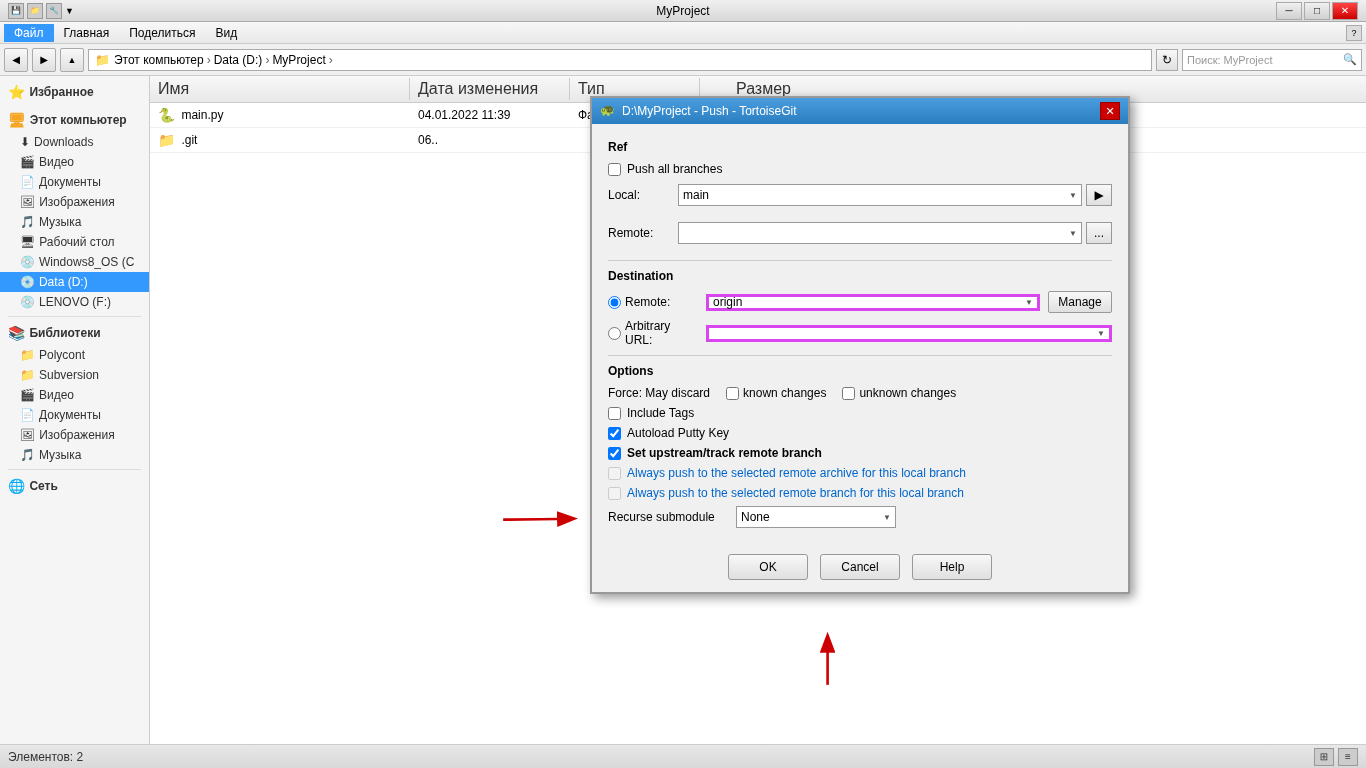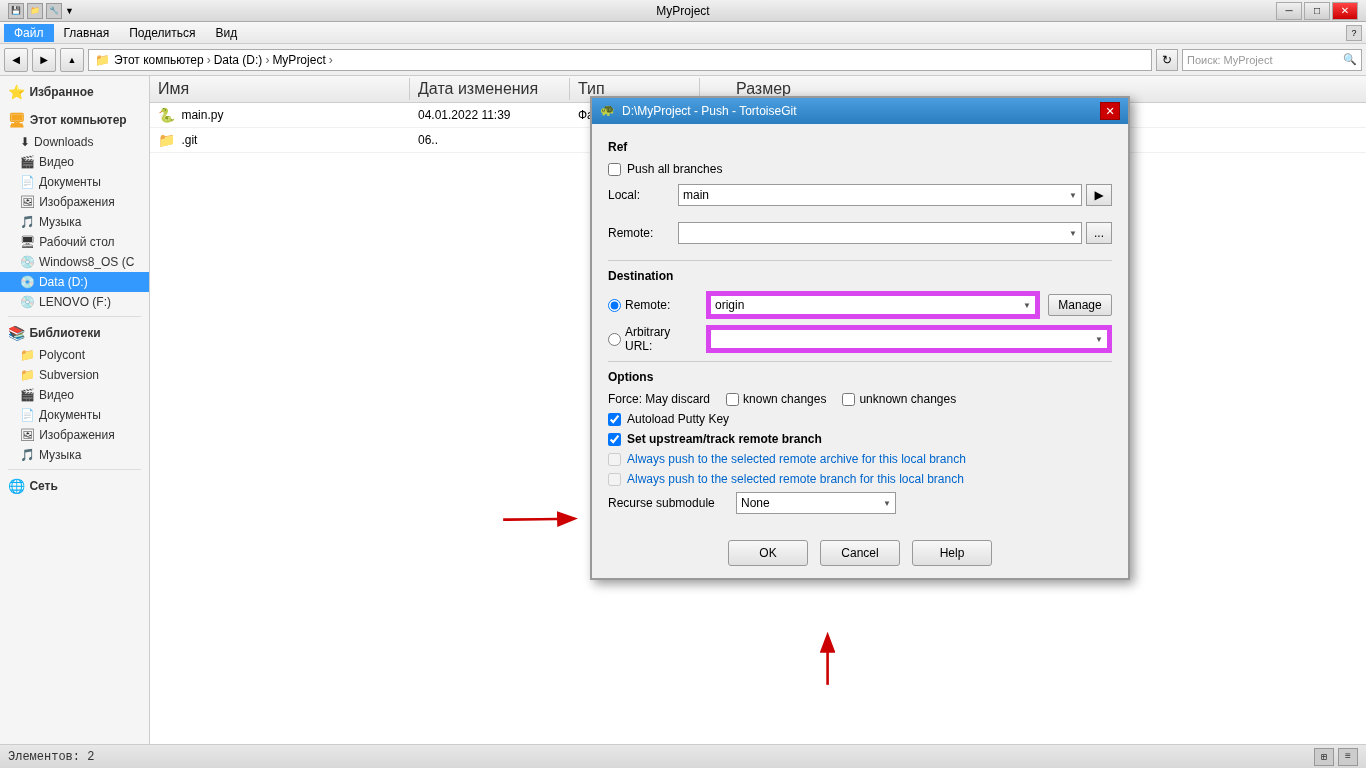--- a/index.html
+++ b/index.html
@@ -144,21 +144,20 @@
     .status-bar {
       height: 24px;
       background: linear-gradient(to bottom, #e8e8e8, #d8d8d8);
       border-top: 1px solid #ccc;
       display: flex;
       align-items: center;
       padding: 0 8px;
       font-size: 12px;
       color: #333;
       justify-content: space-between;
-      font-family: Liberation Mono, monospace;
     }
     .status-bar-right { display: flex; gap: 4px; }
     .view-btn {
       width: 20px; height: 18px; background: #ccc; border: 1px solid #999;
       font-size: 10px; display: flex; align-items: center; justify-content: center; cursor: pointer;
     }
 
     
     .dialog-overlay {
       position: absolute;
@@ -254,21 +253,21 @@
       width: 100%; height: 100%;
       pointer-events: none;
       z-index: 101;
     }
 
     
     .dest-row {
       display: flex; align-items: center; margin-bottom: 6px; gap: 8px;
     }
     .dest-combo {
-      flex: 1; height: 28px; border: 5px solid #d946ef; background: #fff;
+      flex: 1; height: 17px; border: 3px solid #d946ef; background: #fff;
       display: flex; align-items: center; justify-content: space-between;
       padding: 0 4px; font-size: 12px; cursor: pointer;
     }
     .manage-btn {
       width: 64px; height: 22px;
       background: linear-gradient(to bottom, #f8f8f8, #e0e0e0);
       border: 1px solid #999; border-radius: 2px; font-size: 12px;
       display: flex; align-items: center; justify-content: center; cursor: pointer;
     }
 
@@ -534,20 +533,24 @@
             <div class="option-item">
               <input type="checkbox" id="knownChanges" style="">
               <label for="knownChanges">known changes</label>
             </div>
             <div class="option-item">
               <input type="checkbox" id="unknownChanges" style="">
               <label for="unknownChanges">unknown changes</label>
             </div>
           </div>
 
+          <div class="checkbox-row">
+            <input type="checkbox" id="includeTags" style="">
+            <label for="includeTags">Include Tags</label>
+          </div>
 
           <div class="checkbox-row">
             <input type="checkbox" id="autoloadPutty" checked="" style="">
             <label for="autoloadPutty">Autoload Putty Key</label>
           </div>
 
           <div class="checkbox-row">
             <input type="checkbox" id="setUpstream" checked="" style="">
             <label for="setUpstream" style="font-weight:bold;">Set upstream/track remote branch</label>
           </div>

